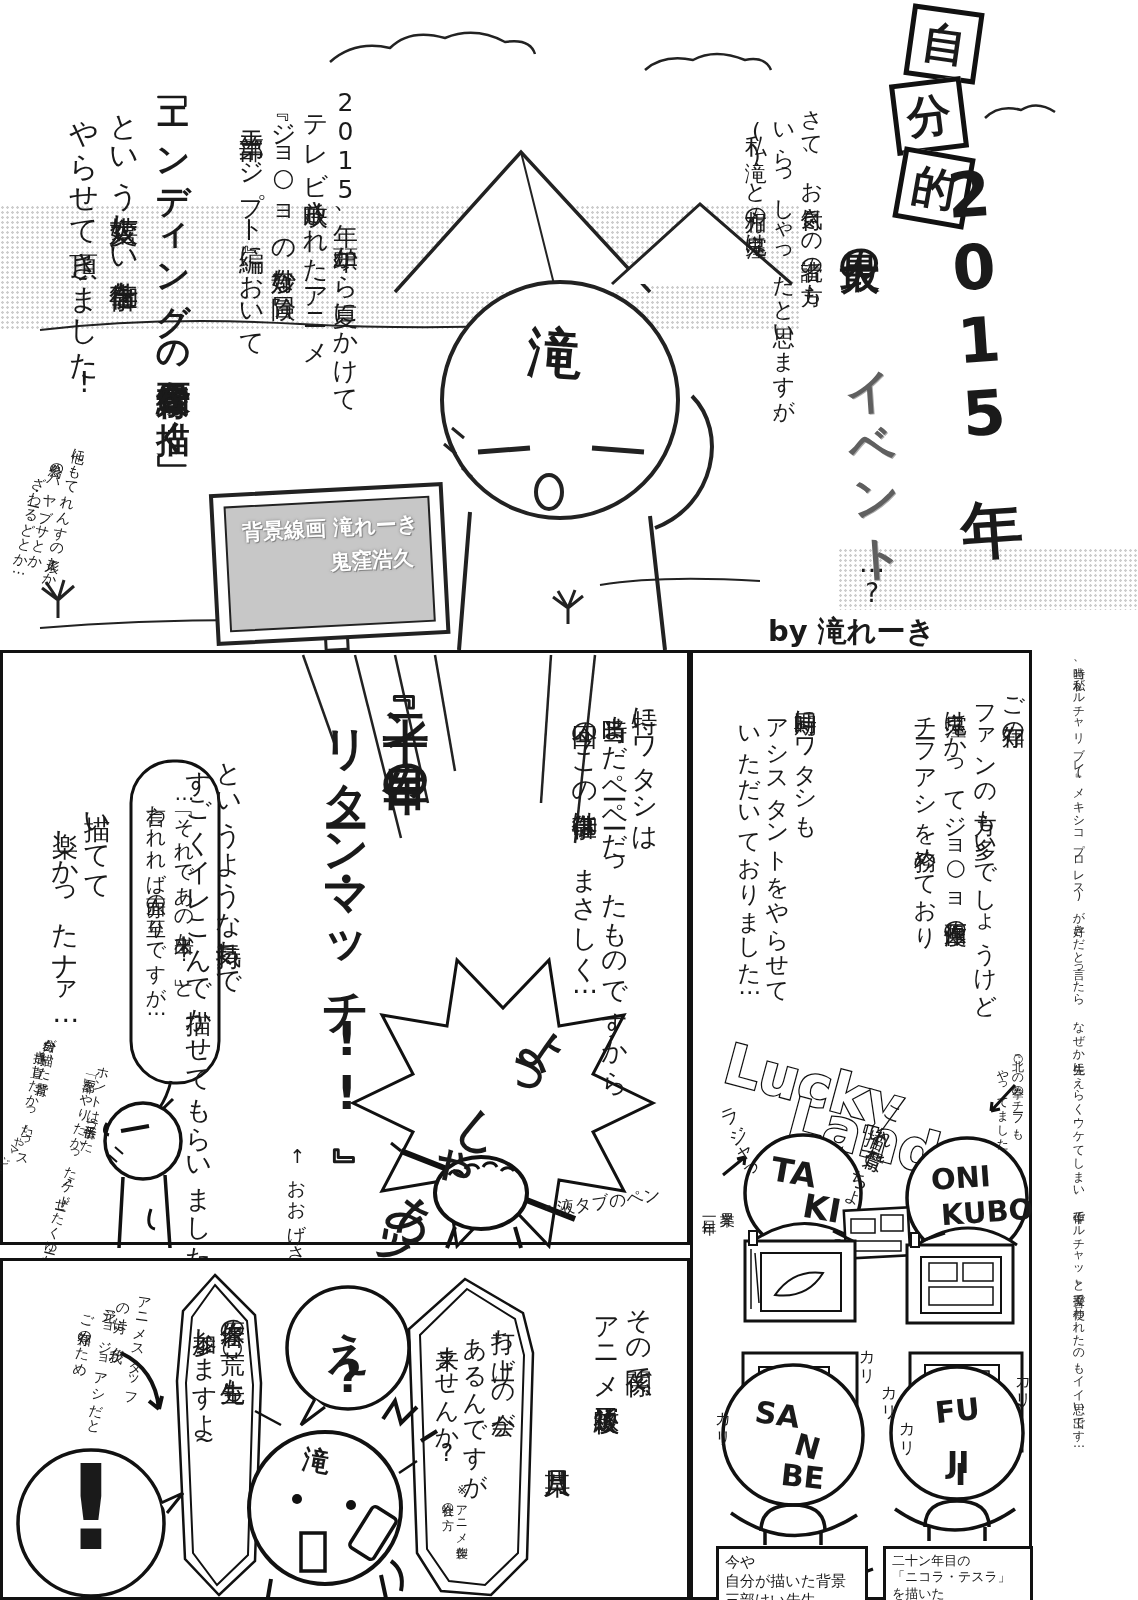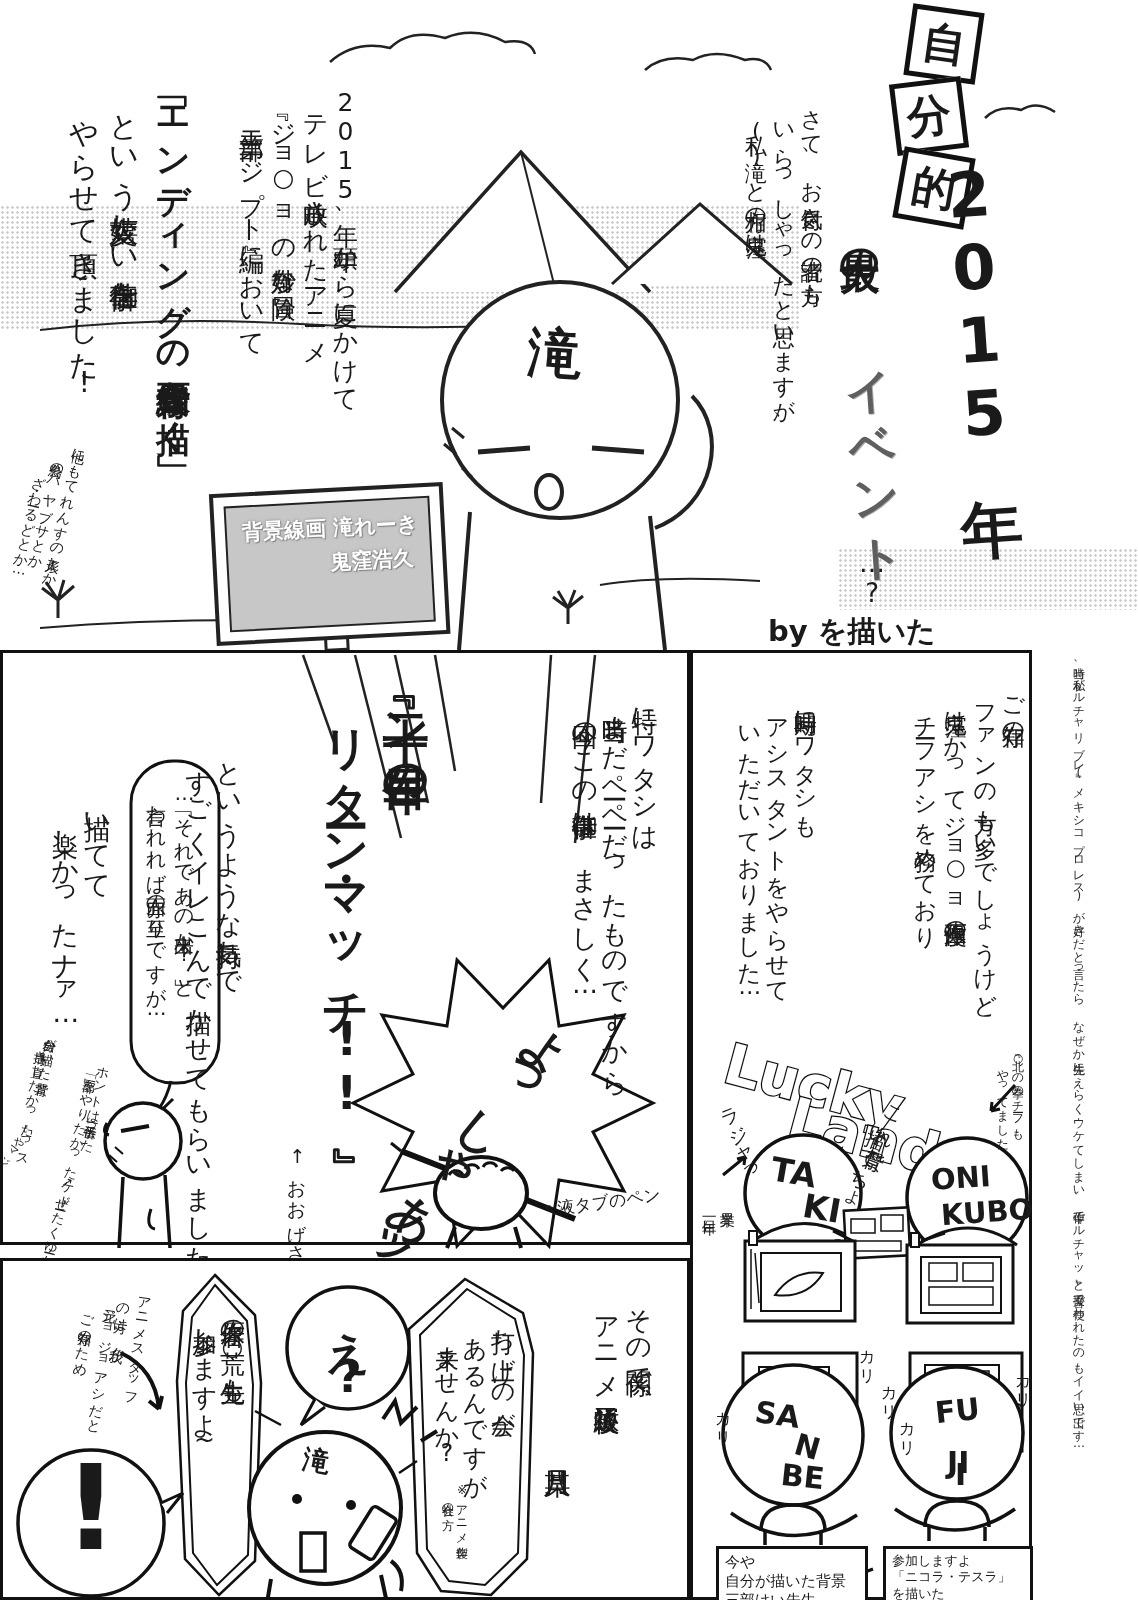--- a/index.html
+++ b/index.html
@@ -72,21 +72,21 @@
   <div class="boxchar" style="left:893px;top:80px;transform:rotate(-7deg);">
       <span>分</span>
     </div>
   <div class="boxchar" style="left:898px;top:152px;transform:rotate(10deg);">
       <span>的</span>
     </div>
   <div class="v b" style="left:945px;top:158px;font-size:62px;transform:rotate(-4deg);line-height:1;">2015年</div>
   <div class="v b" style="left:838px;top:222px;font-size:40px;">最大の</div>
   <div class="v b dots" style="left:848px;top:338px;font-size:46px;transform:rotate(-4deg);letter-spacing:4px;">イベント</div>
   <div class="v" style="left:858px;top:548px;font-size:26px;">…?</div>
-  <div class="h b" style="left:768px;top:612px;font-size:29px;">by を描いた</div>
+  <div class="h b" style="left:768px;top:612px;font-size:29px;">by 滝れーき</div>
 
   <div class="v" style="left:800px;top:95px;font-size:22px;">さて、お気付きの読者の方も</div>
   <div class="v" style="left:772px;top:108px;font-size:22px;">いらっしゃったと思いますが、</div>
   <div class="v" style="left:744px;top:118px;font-size:22px;">私(滝)と相方の鬼窪は、</div>
 
   <div class="v" style="left:332px;top:88px;font-size:25px;">2015年、年頭から夏にかけて</div>
   <div class="v" style="left:302px;top:98px;font-size:25px;">テレビ放映されたアニメ</div>
   <div class="v" style="left:270px;top:106px;font-size:25px;">『ジョ○ョの奇妙な冒険</div>
   <div class="v" style="left:238px;top:116px;font-size:25px;">第三部エジプト編』において</div>
 
@@ -247,21 +247,21 @@
     <div class="h b" style="left:242px;top:740px;font-size:30px;transform:rotate(-6deg);">FU</div>
     <div class="h b" style="left:254px;top:792px;font-size:30px;">JI</div>
     <div class="h b" style="left:262px;top:804px;font-size:30px;">I</div>
 
     <div class="caption-box" style="left:23px;top:893px;width:152px;height:60px;">
       <div>今や</div>
       <div>自分が描いた背景</div>
       <div>三部けい先生</div>
     </div>
     <div class="caption-box" style="left:190px;top:893px;width:150px;height:60px;font-size:13px;">
-      <div>参加しますよ</div>
+      <div>二十ン年目の</div>
       <div>「ニコラ・テスラ」を描いた</div>
 
     </div>
   </div>
 
   <div class="v" style="left:1072px;top:658px;font-size:12px;height:935px;color:#2a2a2a;">当時、私が『ルチャリブレ』(メキシコプロレス)が好きだと言ったら なぜか先生にえらくウケてしまい、作中で『ルチャッ』と擬音で使われたのもイイ思い出です…</div>
 
   <div class="panel" style="left:0;top:1258px;width:690px;height:342px;">
     <svg width="690" height="342" viewBox="0 0 690 342" style="left:0;top:0;">
 

